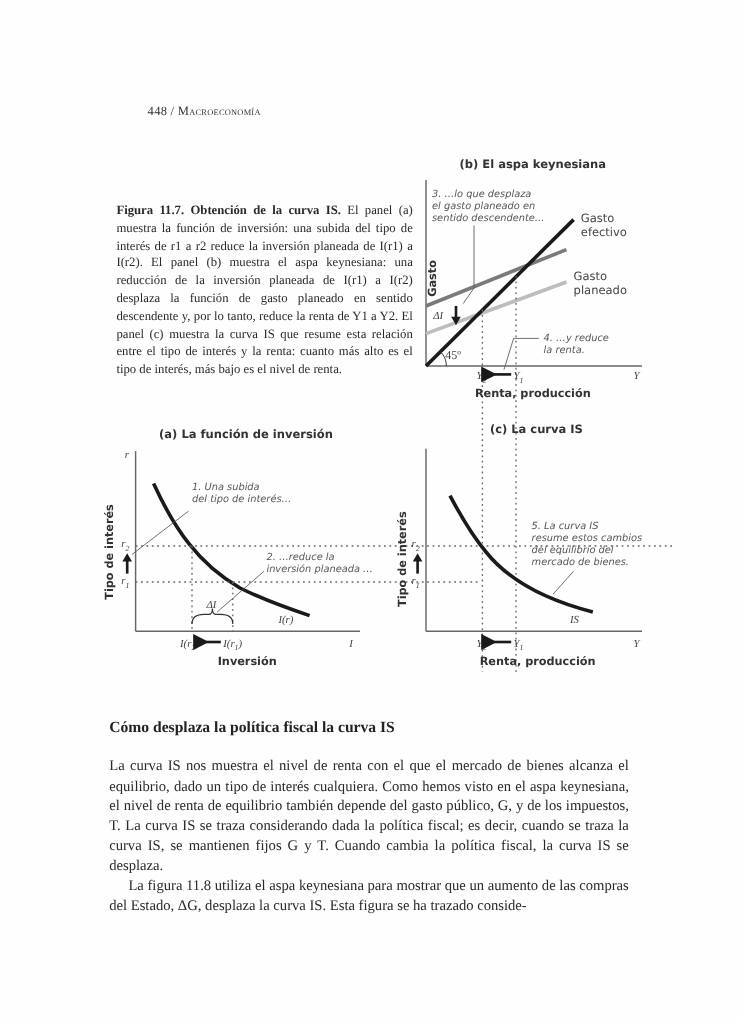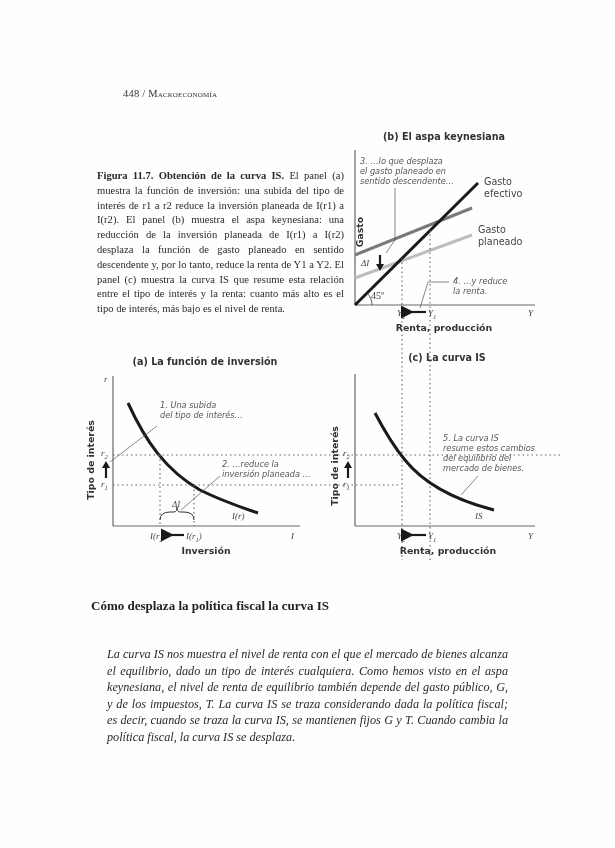--- a/index.html
+++ b/index.html
@@ -4,21 +4,21 @@
   <style>
     html, body { margin: 0; padding: 0; background: #fefefe; }
     body { width: 615px; height: 848px; position: relative; overflow: hidden; font-family: "Liberation Serif", "DejaVu Serif", serif; color: #222; }
     .running-head { position: absolute; left: 91px; top: 88px; font-size: 10.5px; letter-spacing: 0.2px; color: #333; margin-left: 32px; }
     .running-head .sc { font-variant: small-caps; }
     .caption { position: absolute; left: 97px; top: 129px; width: 247px; font-size: 10.6px; line-height: 14.8px; text-align: justify; color: #2a2a2a; margin-top: 40px; }
     .caption b { font-weight: bold; }
     .fig { position: absolute; left: 0; top: 0; }
     .section-title { position: absolute; left: 91px; top: 598px; font-size: 13px; font-weight: bold; color: #222; }
     .body-text { position: absolute; left: 91px; top: 630px; width: 433px; font-size: 12.2px; line-height: 16.6px; text-align: justify; color: #2a2a2a; }
-    .body-text p { margin: 16px; font-style: italic; }
+    .body-text p { margin: 0; }
     .body-text p.indent { text-indent: 16px; }
     svg text { font-family: "DejaVu Sans", "Liberation Sans", sans-serif; }
     .ann { font-style: italic; font-size: 8.2px; fill: #555; }
     .ptitle { font-size: 9.6px; font-weight: bold; fill: #333; }
     .axlbl { font-size: 9.4px; font-weight: bold; fill: #333; }
     .tick { font-family: "Liberation Serif", serif !important; font-style: italic; font-size: 9px; fill: #444; }
     .clbl { font-size: 9.6px; fill: #444; }
   </style>
 </head>
 <body>
@@ -138,13 +138,14 @@
     <line x1="426" y1="535" x2="412" y2="535" stroke="#1a1a1a" stroke-width="2.2" marker-end="url(#arrL)"></line>
     <text class="tick" x="528" y="539">Y</text>
     <text class="axlbl" x="448" y="554" text-anchor="middle">Renta, producción</text>
   </g>
 </svg>
 
 <div class="section-title">Cómo desplaza la política fiscal la curva IS</div>
 
 <div class="body-text">
   <p>La curva IS nos muestra el nivel de renta con el que el mercado de bienes alcanza el equilibrio, dado un tipo de interés cualquiera. Como hemos visto en el aspa keynesiana, el nivel de renta de equilibrio también depende del gasto público, G, y de los impuestos, T. La curva IS se traza considerando dada la política fiscal; es decir, cuando se traza la curva IS, se mantienen fijos G y T. Cuando cambia la política fiscal, la curva IS se desplaza.</p>
+  <p class="indent">La figura 11.8 utiliza el aspa keynesiana para mostrar que un aumento de las compras del Estado, ΔG, desplaza la curva IS. Esta figura se ha trazado conside-</p>
 </div>
 
 </body></html>

